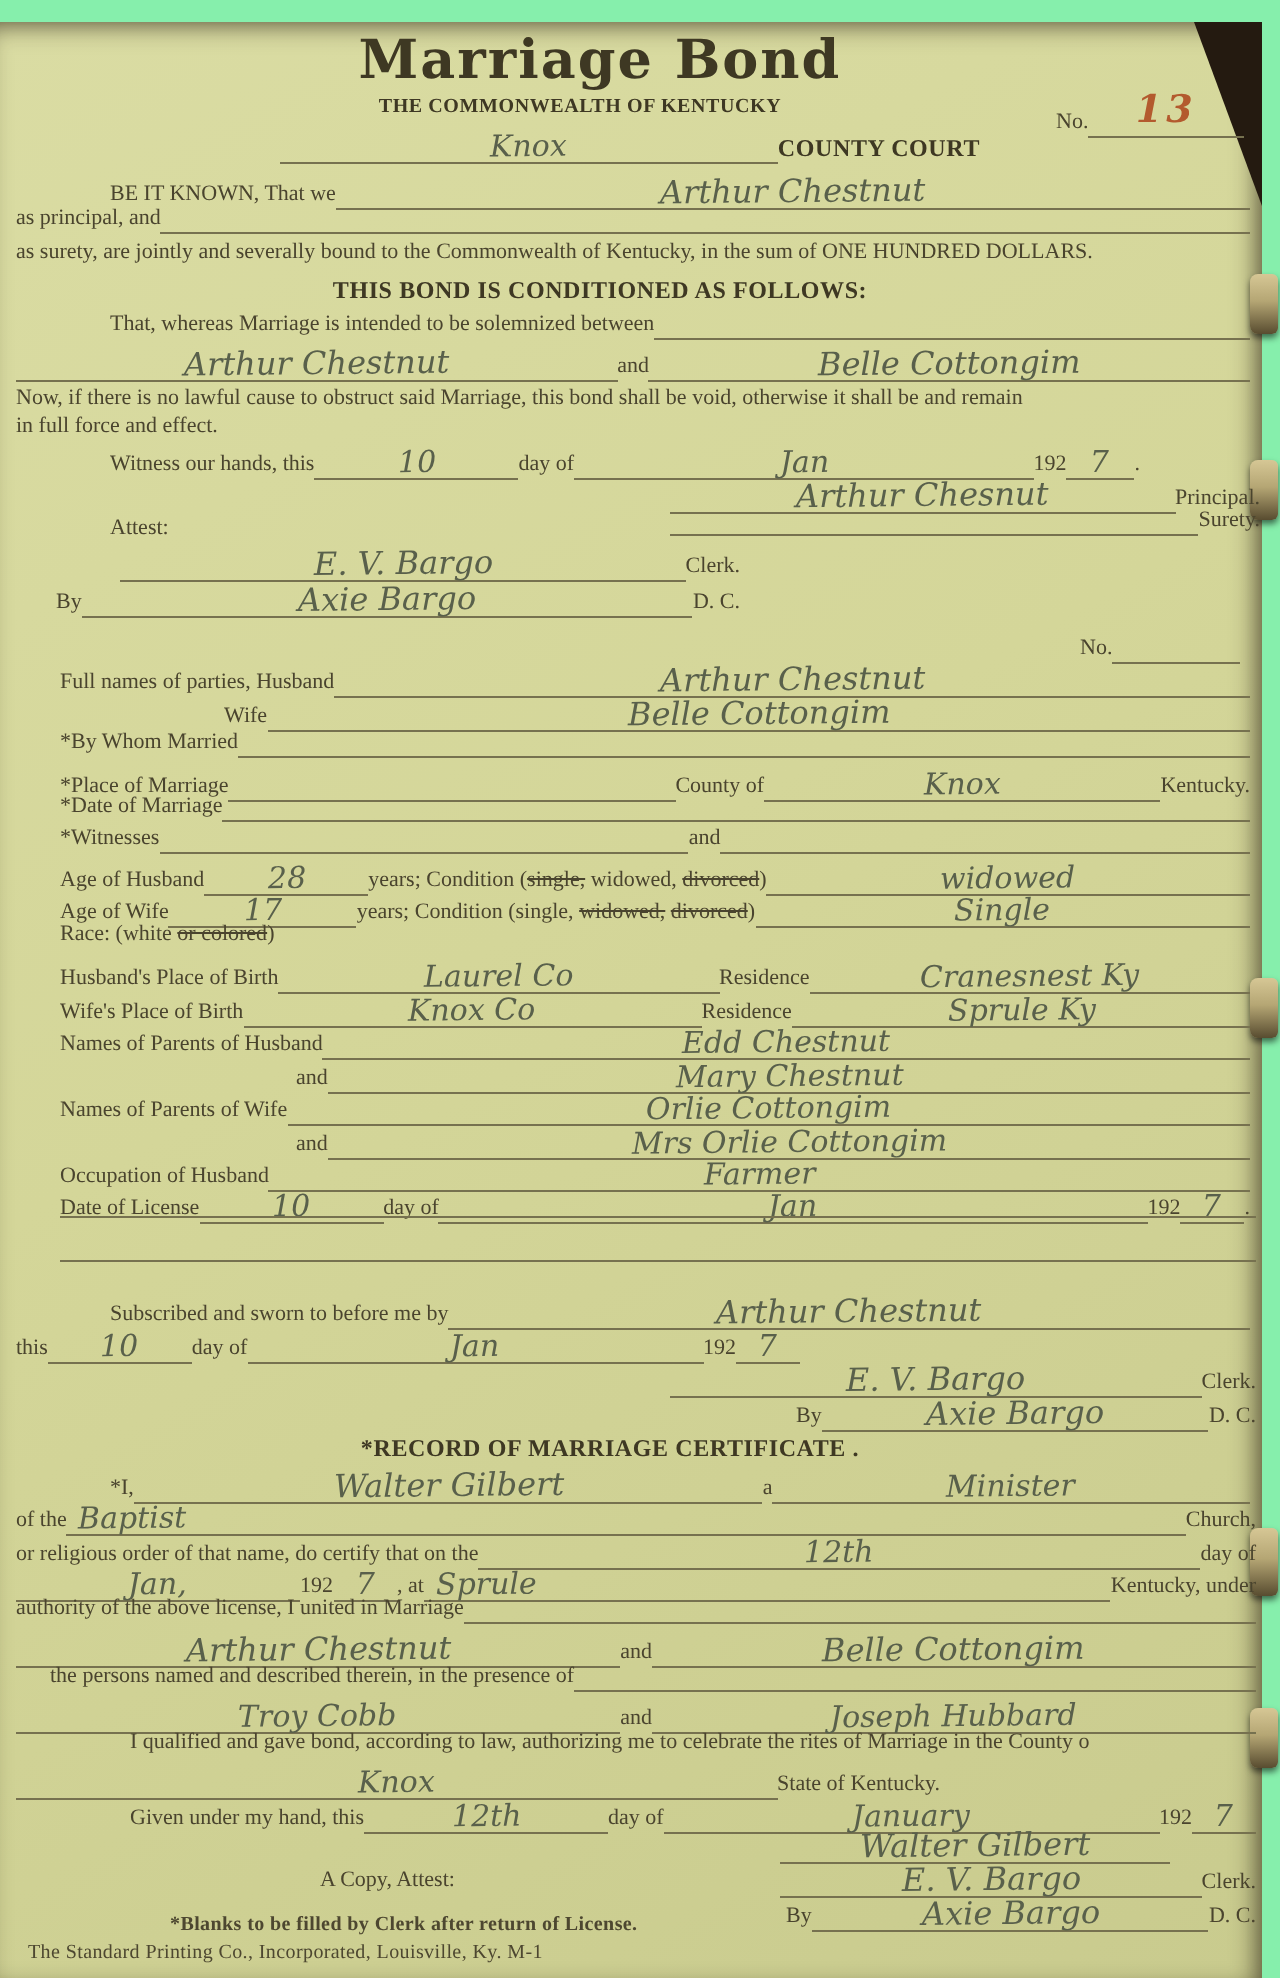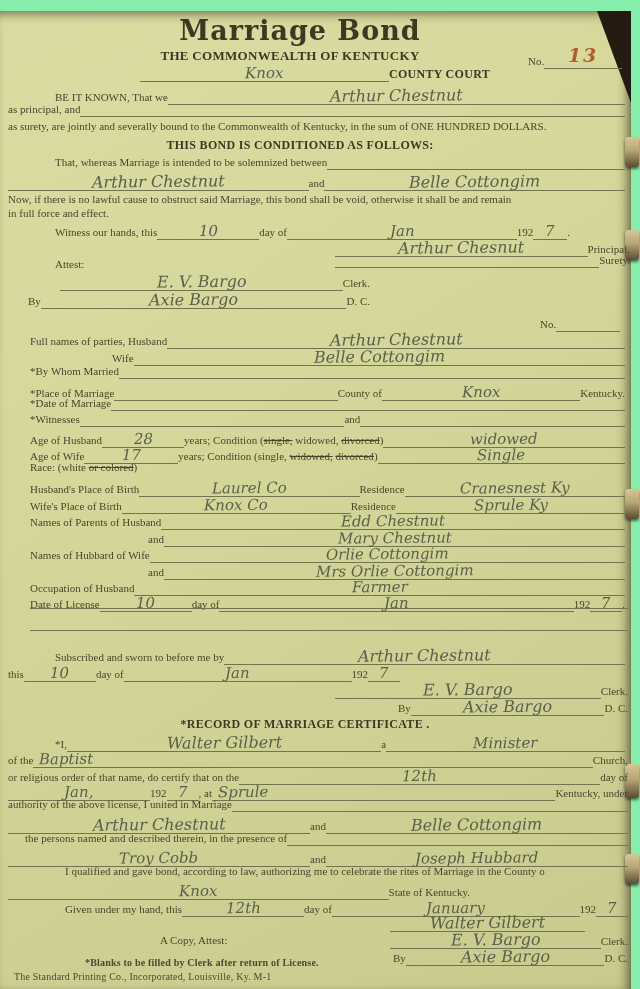--- a/index.html
+++ b/index.html
@@ -20,21 +20,21 @@
   .fill{flex:1 1 auto;border-bottom:1px solid #76714f;min-width:8px;}
   .slot{border-bottom:1px solid #76714f;text-align:center;padding:0 6px;flex:0 0 auto;}
   .f1{flex:1 1 0;}
   .hw{font-family:"DejaVu Serif",serif;font-style:italic;font-size:15px;color:#59604b;
       position:relative;top:2px;display:inline-block;transform:rotate(-.6deg);}
   .sig{font-size:16px;}
   .strike{text-decoration:line-through;}
   .center{justify-content:center;}
   .title{font-family:"DejaVu Serif",serif;font-weight:bold;font-size:27px;color:#3e3823;
          letter-spacing:1px;}
-  .h13{font-size:13px;}
+  .h13{font-size:10px;}
   .h12{font-size:12px;}
   .no13{color:#b35a2e;font-size:19px;font-weight:bold;letter-spacing:2px;top:0;transform:none;}
   .small{font-size:10px;color:#4d4730;letter-spacing:.2px;text-align:right;}
 </style>
 </head>
 <body>
 
 <div class="canvas">
   <div class="paper"></div>
   <div class="corner"></div>
@@ -181,21 +181,21 @@
   </div>
   <div class="row" style="left:30px;right:15px;top:510px">
     <span class="lbl">Names of Parents of Husband</span>
     <span class="slot f1"><i class="hw">Edd Chestnut</i></span>
   </div>
   <div class="row" style="left:148px;right:15px;top:527px">
     <span class="lbl">and</span>
     <span class="slot f1"><i class="hw">Mary Chestnut</i></span>
   </div>
   <div class="row" style="left:30px;right:15px;top:543px">
-    <span class="lbl">Names of Hubbard of Wife</span>
+    <span class="lbl">Names of Parents of Wife</span>
     <span class="slot f1"><i class="hw">Orlie Cottongim</i></span>
   </div>
   <div class="row" style="left:148px;right:15px;top:560px">
     <span class="lbl">and</span>
     <span class="slot f1"><i class="hw">Mrs Orlie Cottongim</i></span>
   </div>
   <div class="row" style="left:30px;right:15px;top:576px">
     <span class="lbl">Occupation of Husband</span>
     <span class="slot f1"><i class="hw">Farmer</i></span>
   </div>

